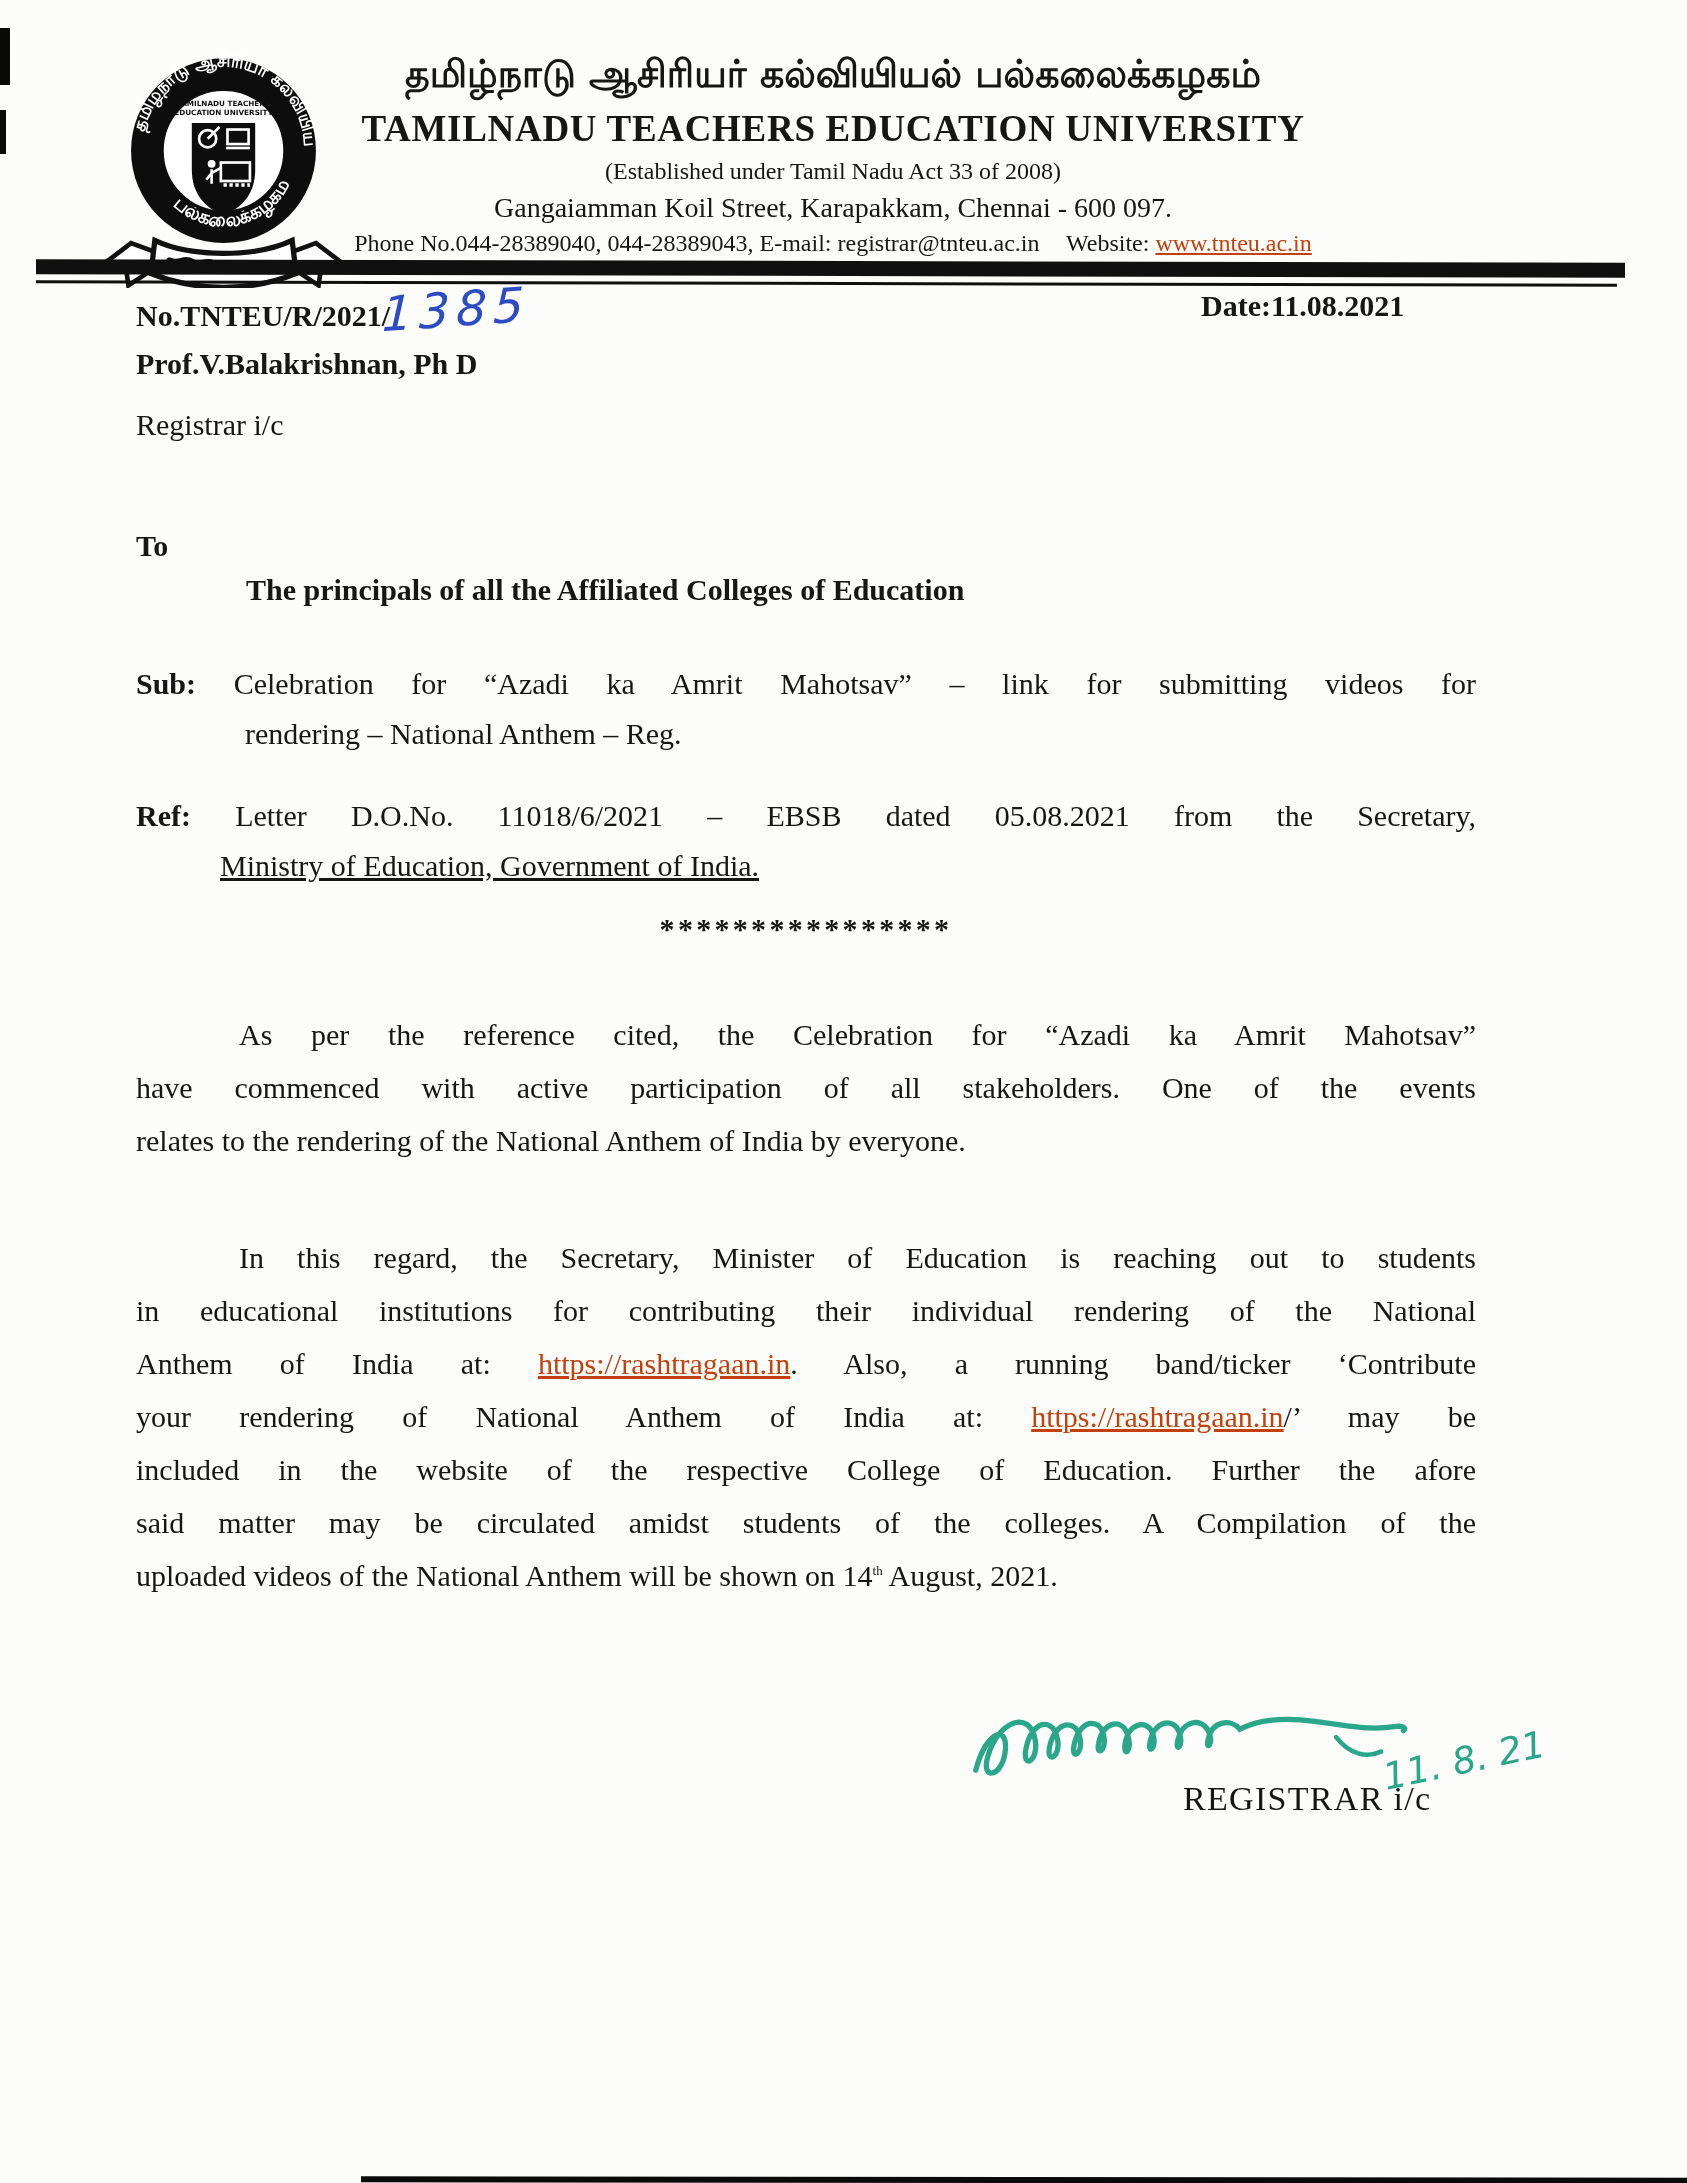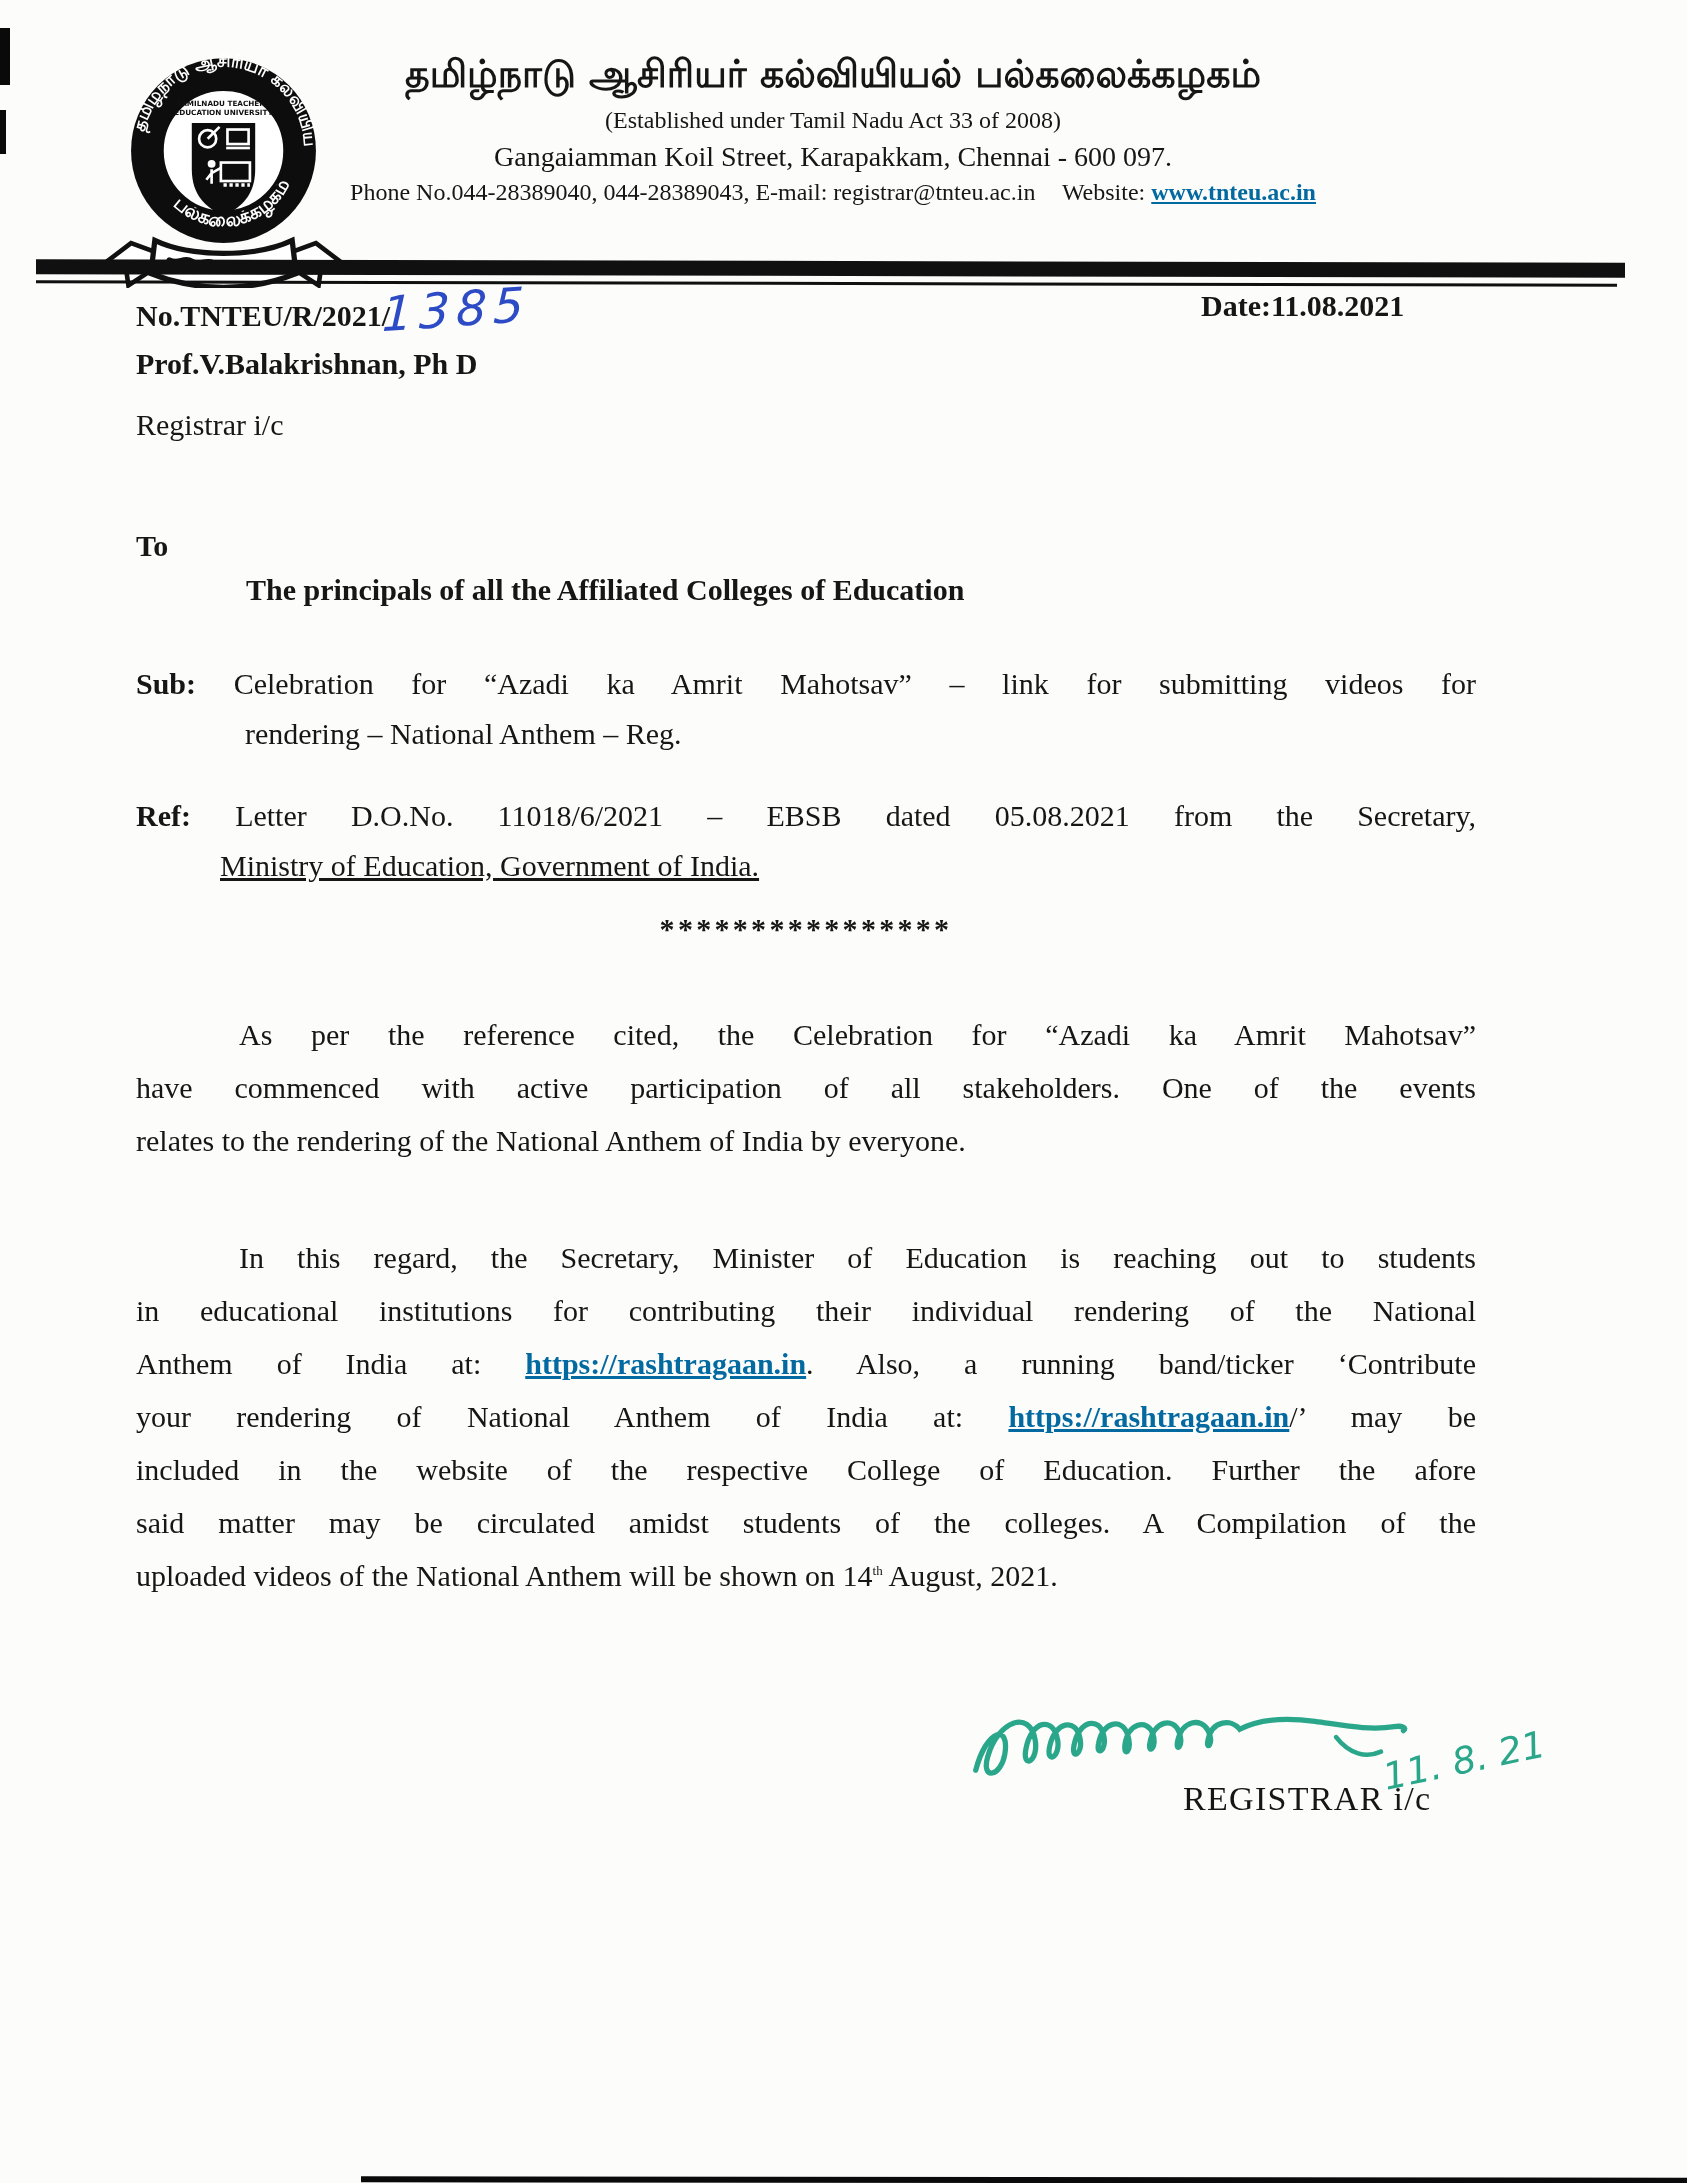--- a/index.html
+++ b/index.html
@@ -13,21 +13,21 @@
   }
   
   .logo{position:absolute;left:91px;top:45px;width:265px;height:243px;}
   .header-text{position:absolute;left:284px;top:53px;width:1098px;text-align:center;}
   .tamil-title{font-family:"DejaVu Sans", sans-serif;font-size:38px;font-weight:bold;line-height:1.15;margin-bottom:10.6px;white-space:nowrap;}
   .eng-title{font-size:37px;font-weight:bold;letter-spacing:0.7px;margin-bottom:8px;white-space:nowrap;}
   .established{font-size:24px;margin-bottom:6.6px;}
   .address{font-size:28px;margin-bottom:6.6px;}
   .phone-line{font-size:24px;white-space:nowrap;}
   .phone-line .gap{display:inline-block;width:26.5px;}
-  a.link, .link{color:#0369a1;text-decoration:underline;cursor:pointer;font-weight:bold;}
+  a.link, .link{color:#c2410c;text-decoration:underline;cursor:pointer;}
   .rule1{position:absolute;left:36px;top:261px;width:1589px;height:14.6px;background:#101010;transform:rotate(0.12deg);}
   .rule2{position:absolute;left:36px;top:282px;width:1581px;height:2.6px;background:#101010;transform:rotate(0.12deg);}
   
   .refline{position:absolute;left:136px;top:299px;font-size:30px;font-weight:bold;}
   .hand-number{
     position:absolute;left:382px;top:281px;
     font-family:"DejaVu Sans", sans-serif;font-style:italic;
     font-size:48px;color:#2e4bc6;letter-spacing:6.6px;
     transform:rotate(-4deg) skewX(-6deg);
   }
@@ -102,20 +102,21 @@
 
       <rect x="196" y="178" width="44" height="28" fill="none" stroke="#fff" stroke-width="4"></rect>
       <circle cx="182" cy="180" r="6" fill="#fff"></circle>
       <path d="M182 188 v22 m0 -16 l14 -8 m-14 8 l-8 10" stroke="#fff" stroke-width="4" fill="none"></path>
       <path d="M200 212 h40" stroke="#fff" stroke-width="5" stroke-dasharray="5 4"></path>
     </svg>
   </div>
 
   <div class="header-text">
     <div class="tamil-title">தமிழ்நாடு ஆசிரியர் கல்வியியல் பல்கலைக்கழகம்</div>
+    <div class="eng-title">TAMILNADU TEACHERS EDUCATION UNIVERSITY</div>
     <div class="established">(Established under Tamil Nadu Act 33 of 2008)</div>
     <div class="address">Gangaiamman Koil Street, Karapakkam, Chennai - 600 097.</div>
     <div class="phone-line">
       <span>Phone No.044-28389040, 044-28389043, E-mail: registrar@tnteu.ac.in</span><span class="gap"></span><span>Website:</span>
       <a class="link">www.tnteu.ac.in</a>
     </div>
   </div>
 
   <div class="rule1"></div>
   <div class="rule2"></div>

